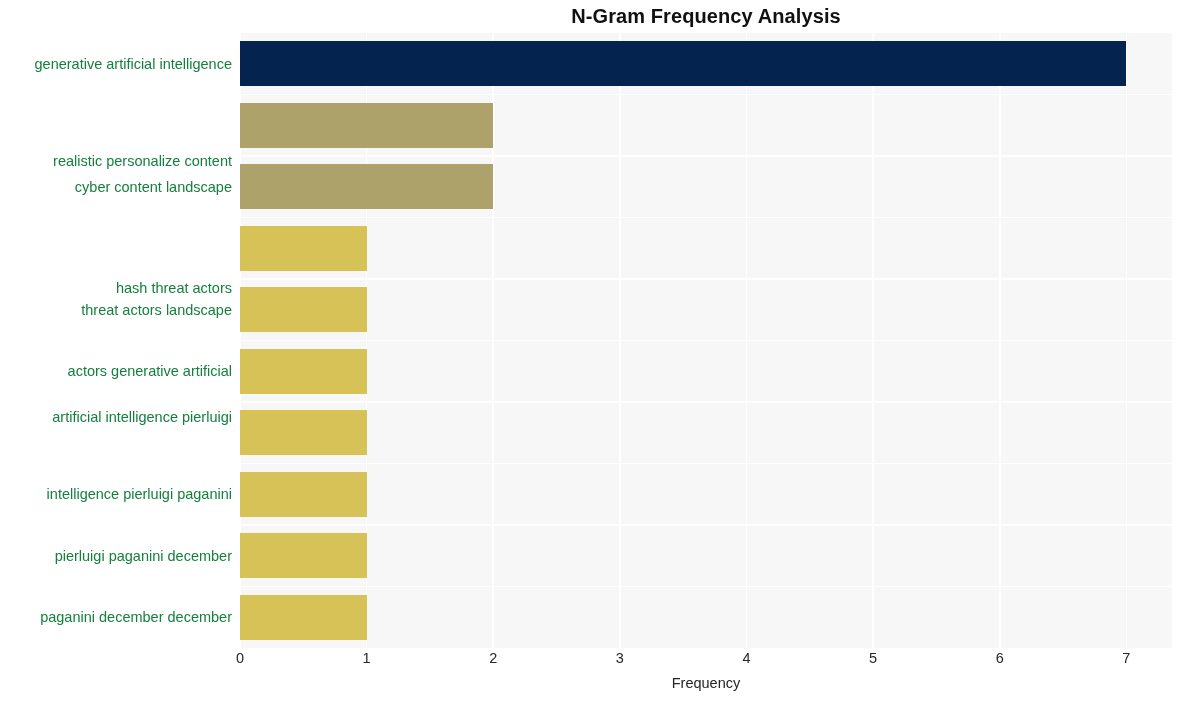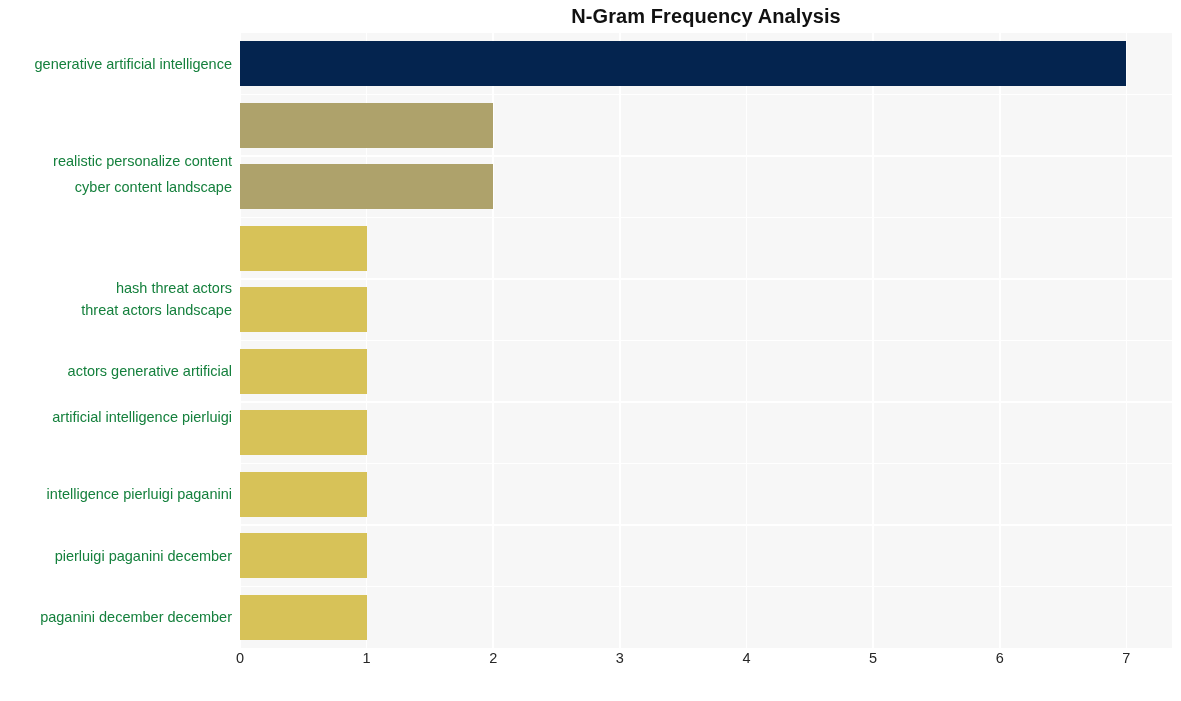--- a/index.html
+++ b/index.html
@@ -175,14 +175,15 @@
       <div class="xtick" style="left: 0px;">0</div>
       <div class="xtick" style="left: 126.63px;">1</div>
       <div class="xtick" style="left: 253.261px;">2</div>
       <div class="xtick" style="left: 379.891px;">3</div>
       <div class="xtick" style="left: 506.522px;">4</div>
       <div class="xtick" style="left: 633.152px;">5</div>
       <div class="xtick" style="left: 759.783px;">6</div>
       <div class="xtick" style="left: 886.413px;">7</div>
     </div>
 
+  <div id="x-axis-label">Frequency</div>
 
 </div>
 
 </body></html>

